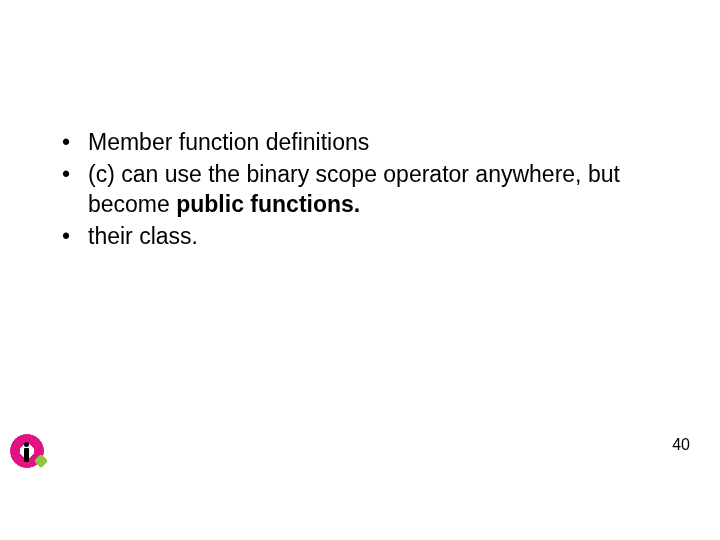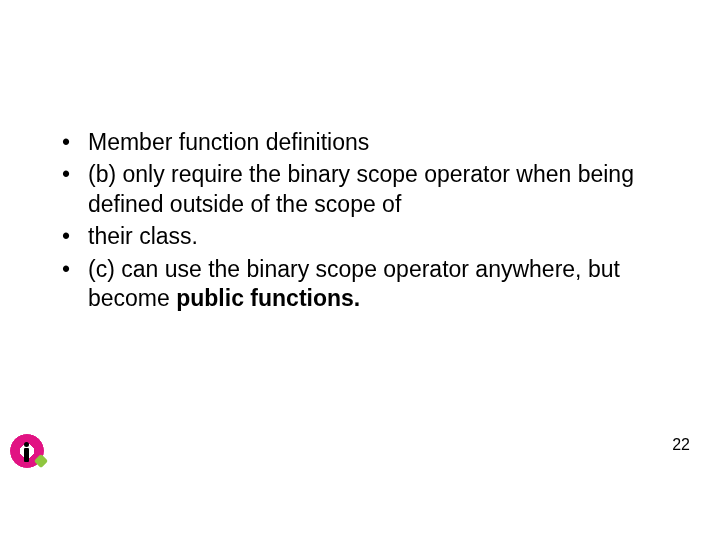--- a/index.html
+++ b/index.html
@@ -17,27 +17,26 @@
   .logo .i-stem { position: absolute; left: 14px; top: 14px; width: 5px; height: 14px; background: #000; border-radius: 1px; }
   .logo .accent { position: absolute; right: -2px; bottom: 2px; width: 10px; height: 10px; background: #8fc63f; transform: rotate(45deg); border-radius: 2px; }
 </style>
 </head>
 <body>
 
 <div class="slide">
   <div class="content">
     <ul class="bullets">
       <li><span>Member function definitions</span></li>
-      <li><span>(b) only require the binary scope operator when being defined outside of the scope of</span></li>
+      <li><span>(c) can use the binary scope operator anywhere, but become </span><span class="bold">public functions.</span></li>
       <li><span>their class.</span></li>
-      <li><span>(c) can use the binary scope operator anywhere, but become </span><span class="bold">public functions.</span></li>
     </ul>
   </div>
 
-  <div class="page-num">22</div>
+  <div class="page-num">40</div>
 
   <div class="logo">
     <div class="ring"></div>
     <div class="i-dot"></div>
     <div class="i-stem"></div>
     <div class="accent"></div>
   </div>
 </div>
 
 </body></html>

